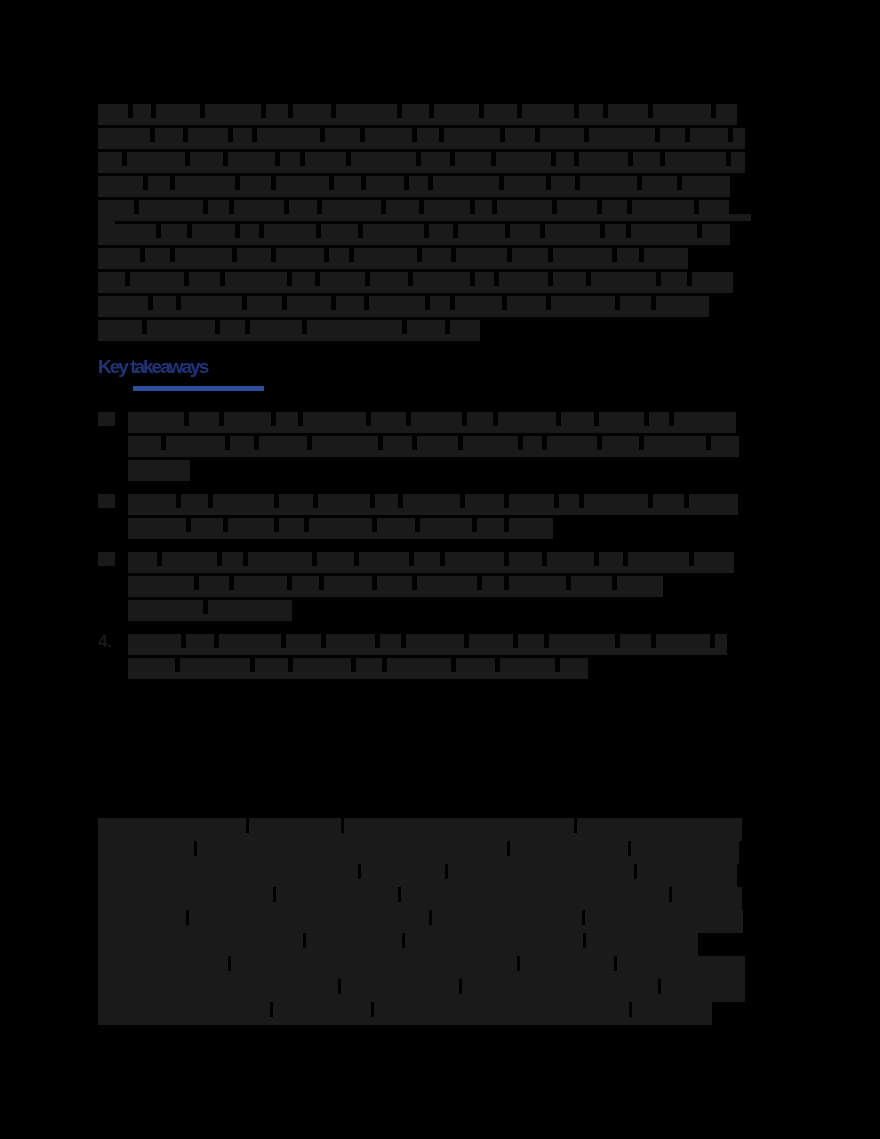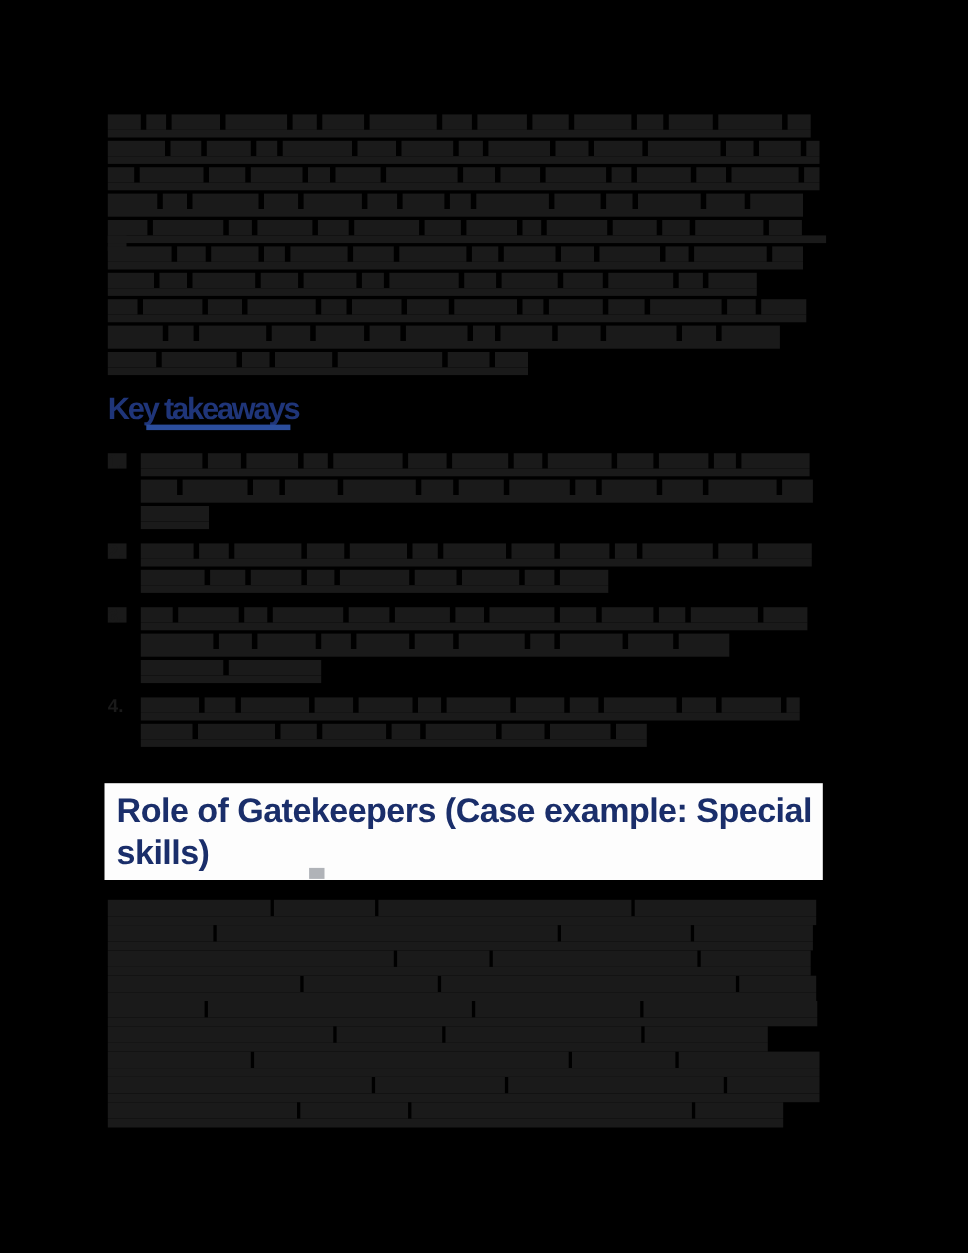--- a/index.html
+++ b/index.html
@@ -8,21 +8,21 @@
   .abs{position:absolute;}
   
   .rblock{font-size:0;}
   .rline{position:relative;overflow:visible;}
   .rword{display:inline-block;vertical-align:top;}
   .rbar{position:absolute;left:0;}
   
   .ritem{position:relative;}
   .rmarker{position:absolute;left:0;top:0;font-weight:bold;font-size:17px;line-height:15px;}
   
-  .takeaways{display:inline-block;font-weight:bold;font-size:28px;letter-spacing:-2px;
+  .takeaways{display:inline-block;font-weight:bold;font-size:19px;letter-spacing:-2px;
              text-decoration:none;cursor:pointer;}
   .takeaways-underline{position:absolute;}
   
   .band{position:absolute;box-sizing:border-box;padding:6px 0 0 11px;}
   .band h1{margin:0;font-size:31px;line-height:38px;font-weight:bold;letter-spacing:-0.5px;}
   .handle{position:absolute;}
 </style>
 </head>
 <body>
 
@@ -62,24 +62,20 @@
         <div class="rline" style="height: 24px;"><span class="rword" style="width: 66px; height: 14px; margin-right: 5px; background: rgb(26, 26, 26);"></span><span class="rword" style="width: 30px; height: 14px; margin-right: 5px; background: rgb(26, 26, 26);"></span><span class="rword" style="width: 53px; height: 14px; margin-right: 5px; background: rgb(26, 26, 26);"></span><span class="rword" style="width: 27px; height: 14px; margin-right: 5px; background: rgb(26, 26, 26);"></span><span class="rword" style="width: 48px; height: 14px; margin-right: 5px; background: rgb(26, 26, 26);"></span><span class="rword" style="width: 35px; height: 14px; margin-right: 5px; background: rgb(26, 26, 26);"></span><span class="rword" style="width: 60px; height: 14px; margin-right: 5px; background: rgb(26, 26, 26);"></span><span class="rword" style="width: 22px; height: 14px; margin-right: 5px; background: rgb(26, 26, 26);"></span><span class="rword" style="width: 57px; height: 14px; margin-right: 5px; background: rgb(26, 26, 26);"></span><span class="rword" style="width: 41px; height: 14px; margin-right: 5px; background: rgb(26, 26, 26);"></span><span class="rword" style="width: 46px; height: 14px; margin-right: 5px; background: rgb(26, 26, 26);"></span><div class="rbar" style="top: 14px; height: 7px; width: 535px; background: rgb(26, 26, 26);"></div></div>
         <div class="rline" style="height: 24px;"><span class="rword" style="width: 75px; height: 14px; margin-right: 5px; background: rgb(26, 26, 26);"></span><span class="rword" style="width: 84px; height: 14px; margin-right: 5px; background: rgb(26, 26, 26);"></span><div class="rbar" style="top: 14px; height: 7px; width: 164px; background: rgb(26, 26, 26);"></div></div>
       </div>
       <div class="ritem rblock" style="padding-left: 30px;">
         <span class="rmarker" style="color: rgb(26, 26, 26); width: 17px; height: 14px;">4.</span>
         <div class="rline" style="height: 24px;"><span class="rword" style="width: 53px; height: 14px; margin-right: 5px; background: rgb(26, 26, 26);"></span><span class="rword" style="width: 28px; height: 14px; margin-right: 5px; background: rgb(26, 26, 26);"></span><span class="rword" style="width: 62px; height: 14px; margin-right: 5px; background: rgb(26, 26, 26);"></span><span class="rword" style="width: 35px; height: 14px; margin-right: 5px; background: rgb(26, 26, 26);"></span><span class="rword" style="width: 49px; height: 14px; margin-right: 5px; background: rgb(26, 26, 26);"></span><span class="rword" style="width: 21px; height: 14px; margin-right: 5px; background: rgb(26, 26, 26);"></span><span class="rword" style="width: 58px; height: 14px; margin-right: 5px; background: rgb(26, 26, 26);"></span><span class="rword" style="width: 44px; height: 14px; margin-right: 5px; background: rgb(26, 26, 26);"></span><span class="rword" style="width: 26px; height: 14px; margin-right: 5px; background: rgb(26, 26, 26);"></span><span class="rword" style="width: 66px; height: 14px; margin-right: 5px; background: rgb(26, 26, 26);"></span><span class="rword" style="width: 31px; height: 14px; margin-right: 5px; background: rgb(26, 26, 26);"></span><span class="rword" style="width: 54px; height: 14px; margin-right: 5px; background: rgb(26, 26, 26);"></span><span class="rword" style="width: 12px; height: 14px; margin-right: 5px; background: rgb(26, 26, 26);"></span><div class="rbar" style="top: 14px; height: 7px; width: 599px; background: rgb(26, 26, 26);"></div></div>
         <div class="rline" style="height: 24px;"><span class="rword" style="width: 47px; height: 14px; margin-right: 5px; background: rgb(26, 26, 26);"></span><span class="rword" style="width: 70px; height: 14px; margin-right: 5px; background: rgb(26, 26, 26);"></span><span class="rword" style="width: 33px; height: 14px; margin-right: 5px; background: rgb(26, 26, 26);"></span><span class="rword" style="width: 58px; height: 14px; margin-right: 5px; background: rgb(26, 26, 26);"></span><span class="rword" style="width: 26px; height: 14px; margin-right: 5px; background: rgb(26, 26, 26);"></span><span class="rword" style="width: 64px; height: 14px; margin-right: 5px; background: rgb(26, 26, 26);"></span><span class="rword" style="width: 39px; height: 14px; margin-right: 5px; background: rgb(26, 26, 26);"></span><span class="rword" style="width: 55px; height: 14px; margin-right: 5px; background: rgb(26, 26, 26);"></span><span class="rword" style="width: 28px; height: 14px; margin-right: 5px; background: rgb(26, 26, 26);"></span><div class="rbar" style="top: 14px; height: 7px; width: 460px; background: rgb(26, 26, 26);"></div></div>
       </div>
     </div>
 
-  <div class="band" style="left: 95px; top: 712px; width: 653px; height: 88px; background: rgb(253, 253, 253);">
-    <h1 style="color: rgb(26, 46, 106);">Role of Gatekeepers (Case example: Special skills)</h1>
-    <div class="handle" style="left: 186px; top: 77px; width: 14px; height: 10px; background: rgb(176, 179, 184);"></div>
-  </div>
 
   <div class="abs rblock" style="left:98px;top:818px;width:652px;">
       <div class="rline" style="height: 23px;"><span class="rword" style="width: 148px; height: 15px; margin-right: 3px; background: rgb(26, 26, 26);"></span><span class="rword" style="width: 92px; height: 15px; margin-right: 3px; background: rgb(26, 26, 26);"></span><span class="rword" style="width: 230px; height: 15px; margin-right: 3px; background: rgb(26, 26, 26);"></span><span class="rword" style="width: 165px; height: 15px; margin-right: 3px; background: rgb(26, 26, 26);"></span><div class="rbar" style="top: 15px; height: 8px; width: 644px; background: rgb(26, 26, 26);"></div></div>
       <div class="rline" style="height: 23px;"><span class="rword" style="width: 96px; height: 15px; margin-right: 3px; background: rgb(26, 26, 26);"></span><span class="rword" style="width: 310px; height: 15px; margin-right: 3px; background: rgb(26, 26, 26);"></span><span class="rword" style="width: 118px; height: 15px; margin-right: 3px; background: rgb(26, 26, 26);"></span><span class="rword" style="width: 108px; height: 15px; margin-right: 3px; background: rgb(26, 26, 26);"></span><div class="rbar" style="top: 15px; height: 8px; width: 641px; background: rgb(26, 26, 26);"></div></div>
       <div class="rline" style="height: 23px;"><span class="rword" style="width: 260px; height: 15px; margin-right: 3px; background: rgb(26, 26, 26);"></span><span class="rword" style="width: 84px; height: 15px; margin-right: 3px; background: rgb(26, 26, 26);"></span><span class="rword" style="width: 186px; height: 15px; margin-right: 3px; background: rgb(26, 26, 26);"></span><span class="rword" style="width: 100px; height: 15px; margin-right: 3px; background: rgb(26, 26, 26);"></span><div class="rbar" style="top: 15px; height: 8px; width: 639px; background: rgb(26, 26, 26);"></div></div>
       <div class="rline" style="height: 23px;"><span class="rword" style="width: 175px; height: 15px; margin-right: 3px; background: rgb(26, 26, 26);"></span><span class="rword" style="width: 122px; height: 15px; margin-right: 3px; background: rgb(26, 26, 26);"></span><span class="rword" style="width: 268px; height: 15px; margin-right: 3px; background: rgb(26, 26, 26);"></span><span class="rword" style="width: 70px; height: 15px; margin-right: 3px; background: rgb(26, 26, 26);"></span><div class="rbar" style="top: 15px; height: 8px; width: 644px; background: rgb(26, 26, 26);"></div></div>
       <div class="rline" style="height: 23px;"><span class="rword" style="width: 88px; height: 15px; margin-right: 3px; background: rgb(26, 26, 26);"></span><span class="rword" style="width: 240px; height: 15px; margin-right: 3px; background: rgb(26, 26, 26);"></span><span class="rword" style="width: 150px; height: 15px; margin-right: 3px; background: rgb(26, 26, 26);"></span><span class="rword" style="width: 158px; height: 15px; margin-right: 3px; background: rgb(26, 26, 26);"></span><div class="rbar" style="top: 15px; height: 8px; width: 645px; background: rgb(26, 26, 26);"></div></div>
       <div class="rline" style="height: 23px;"><span class="rword" style="width: 205px; height: 15px; margin-right: 3px; background: rgb(26, 26, 26);"></span><span class="rword" style="width: 96px; height: 15px; margin-right: 3px; background: rgb(26, 26, 26);"></span><span class="rword" style="width: 178px; height: 15px; margin-right: 3px; background: rgb(26, 26, 26);"></span><span class="rword" style="width: 112px; height: 15px; margin-right: 3px; background: rgb(26, 26, 26);"></span><div class="rbar" style="top: 15px; height: 8px; width: 600px; background: rgb(26, 26, 26);"></div></div>
       <div class="rline" style="height: 23px;"><span class="rword" style="width: 130px; height: 15px; margin-right: 3px; background: rgb(26, 26, 26);"></span><span class="rword" style="width: 286px; height: 15px; margin-right: 3px; background: rgb(26, 26, 26);"></span><span class="rword" style="width: 94px; height: 15px; margin-right: 3px; background: rgb(26, 26, 26);"></span><span class="rword" style="width: 128px; height: 15px; margin-right: 3px; background: rgb(26, 26, 26);"></span><div class="rbar" style="top: 15px; height: 8px; width: 647px; background: rgb(26, 26, 26);"></div></div>
       <div class="rline" style="height: 23px;"><span class="rword" style="width: 240px; height: 15px; margin-right: 3px; background: rgb(26, 26, 26);"></span><span class="rword" style="width: 118px; height: 15px; margin-right: 3px; background: rgb(26, 26, 26);"></span><span class="rword" style="width: 196px; height: 15px; margin-right: 3px; background: rgb(26, 26, 26);"></span><span class="rword" style="width: 84px; height: 15px; margin-right: 3px; background: rgb(26, 26, 26);"></span><div class="rbar" style="top: 15px; height: 8px; width: 647px; background: rgb(26, 26, 26);"></div></div>

